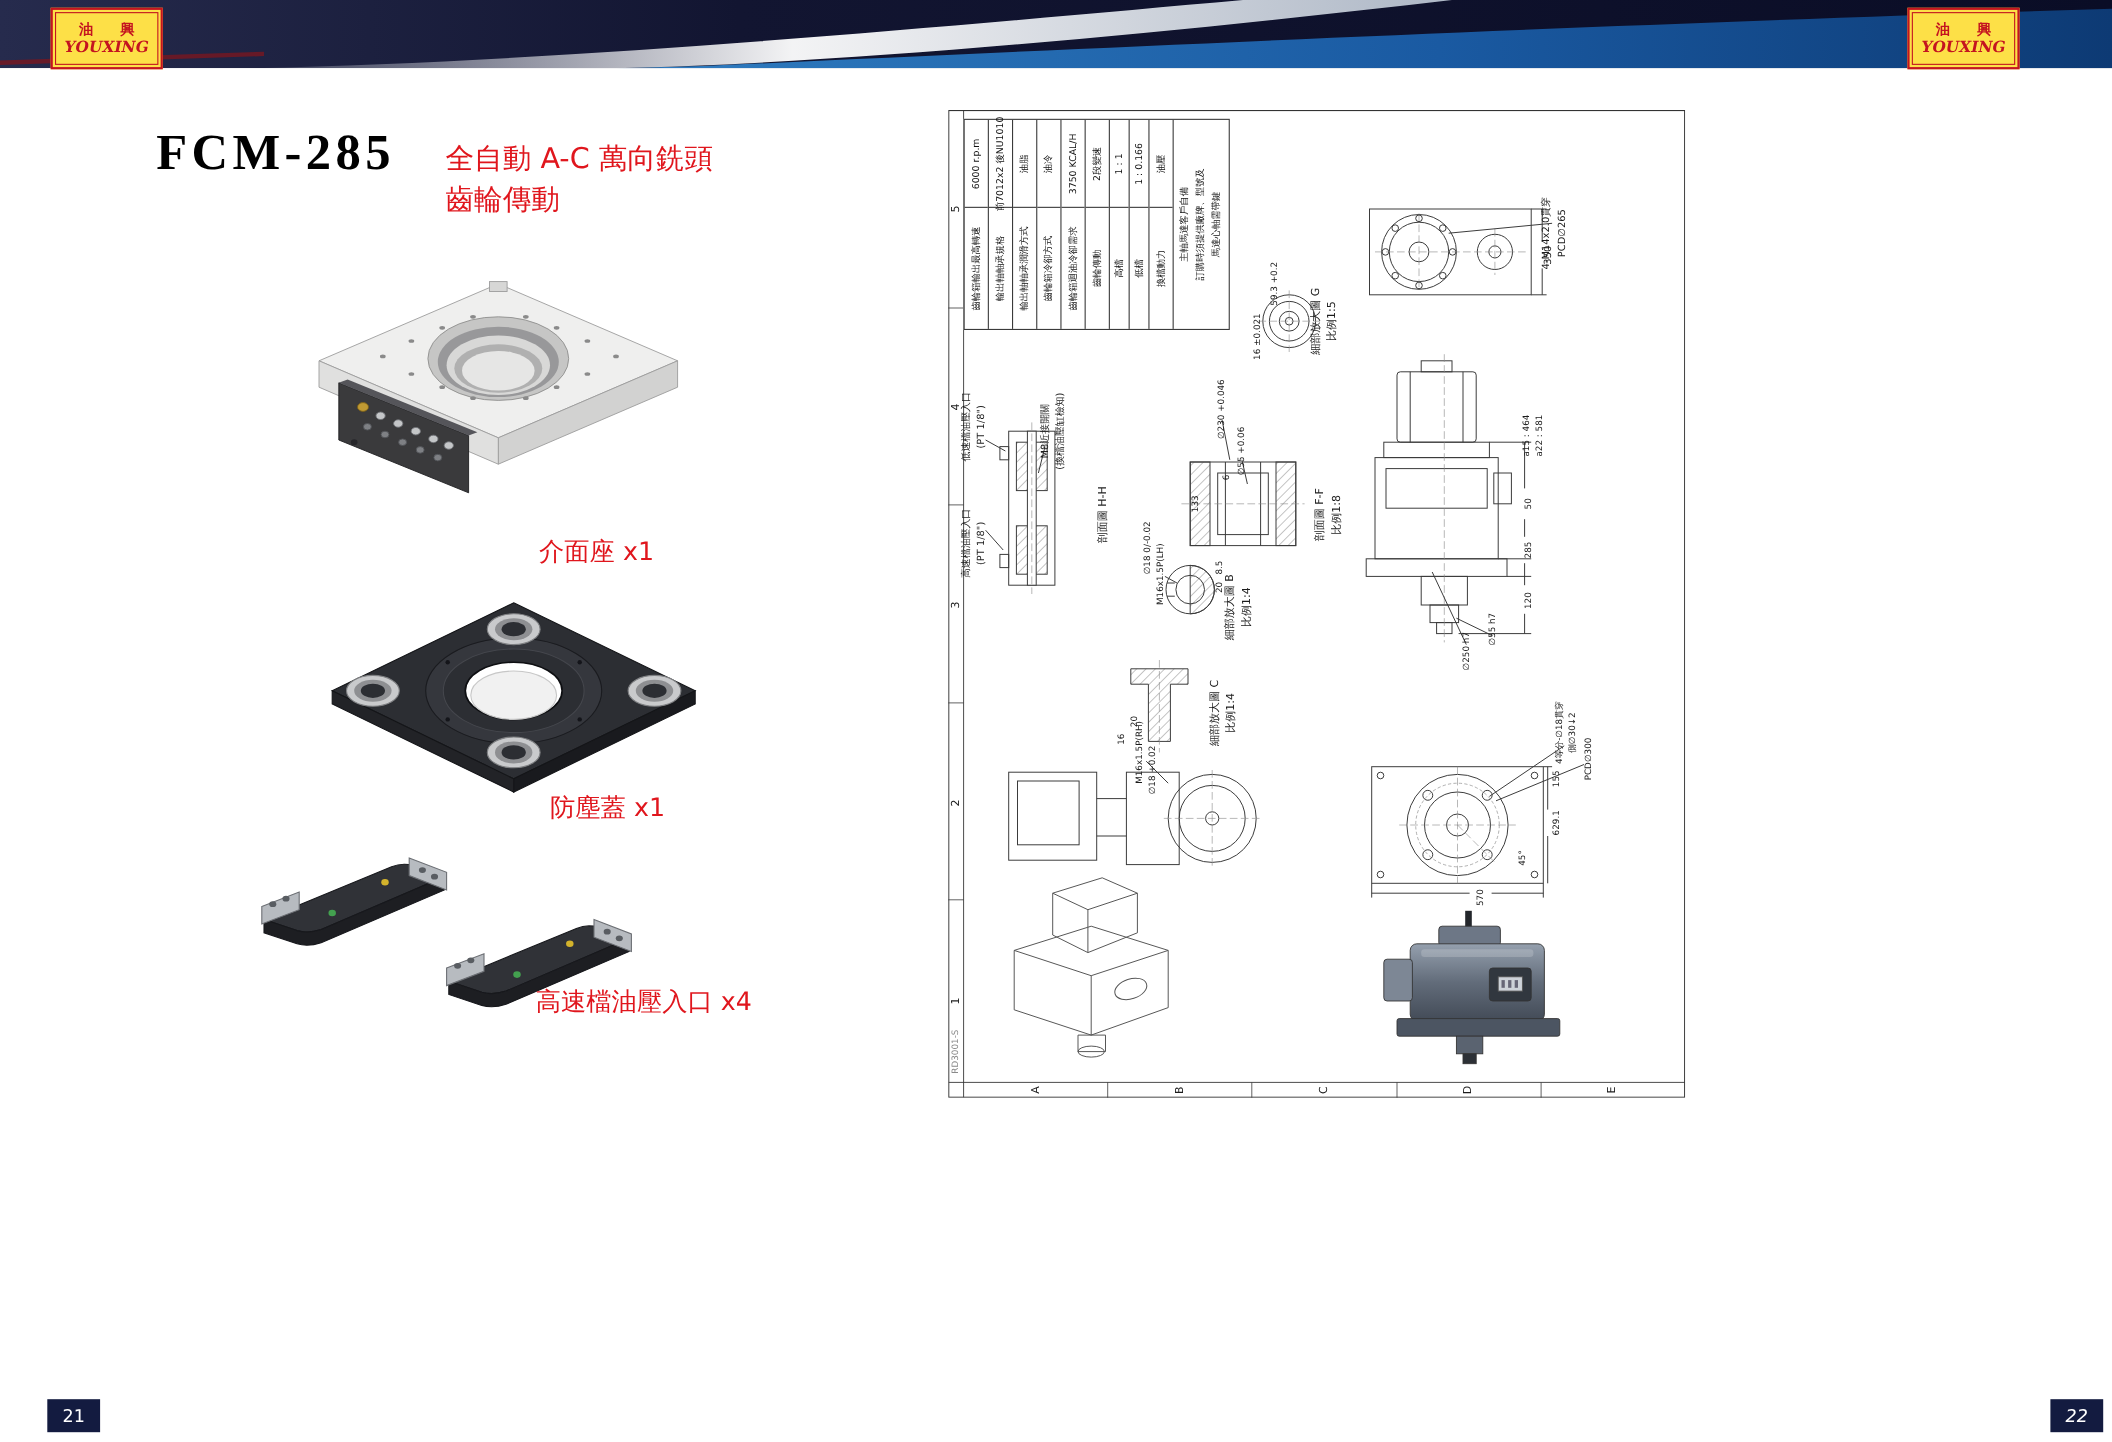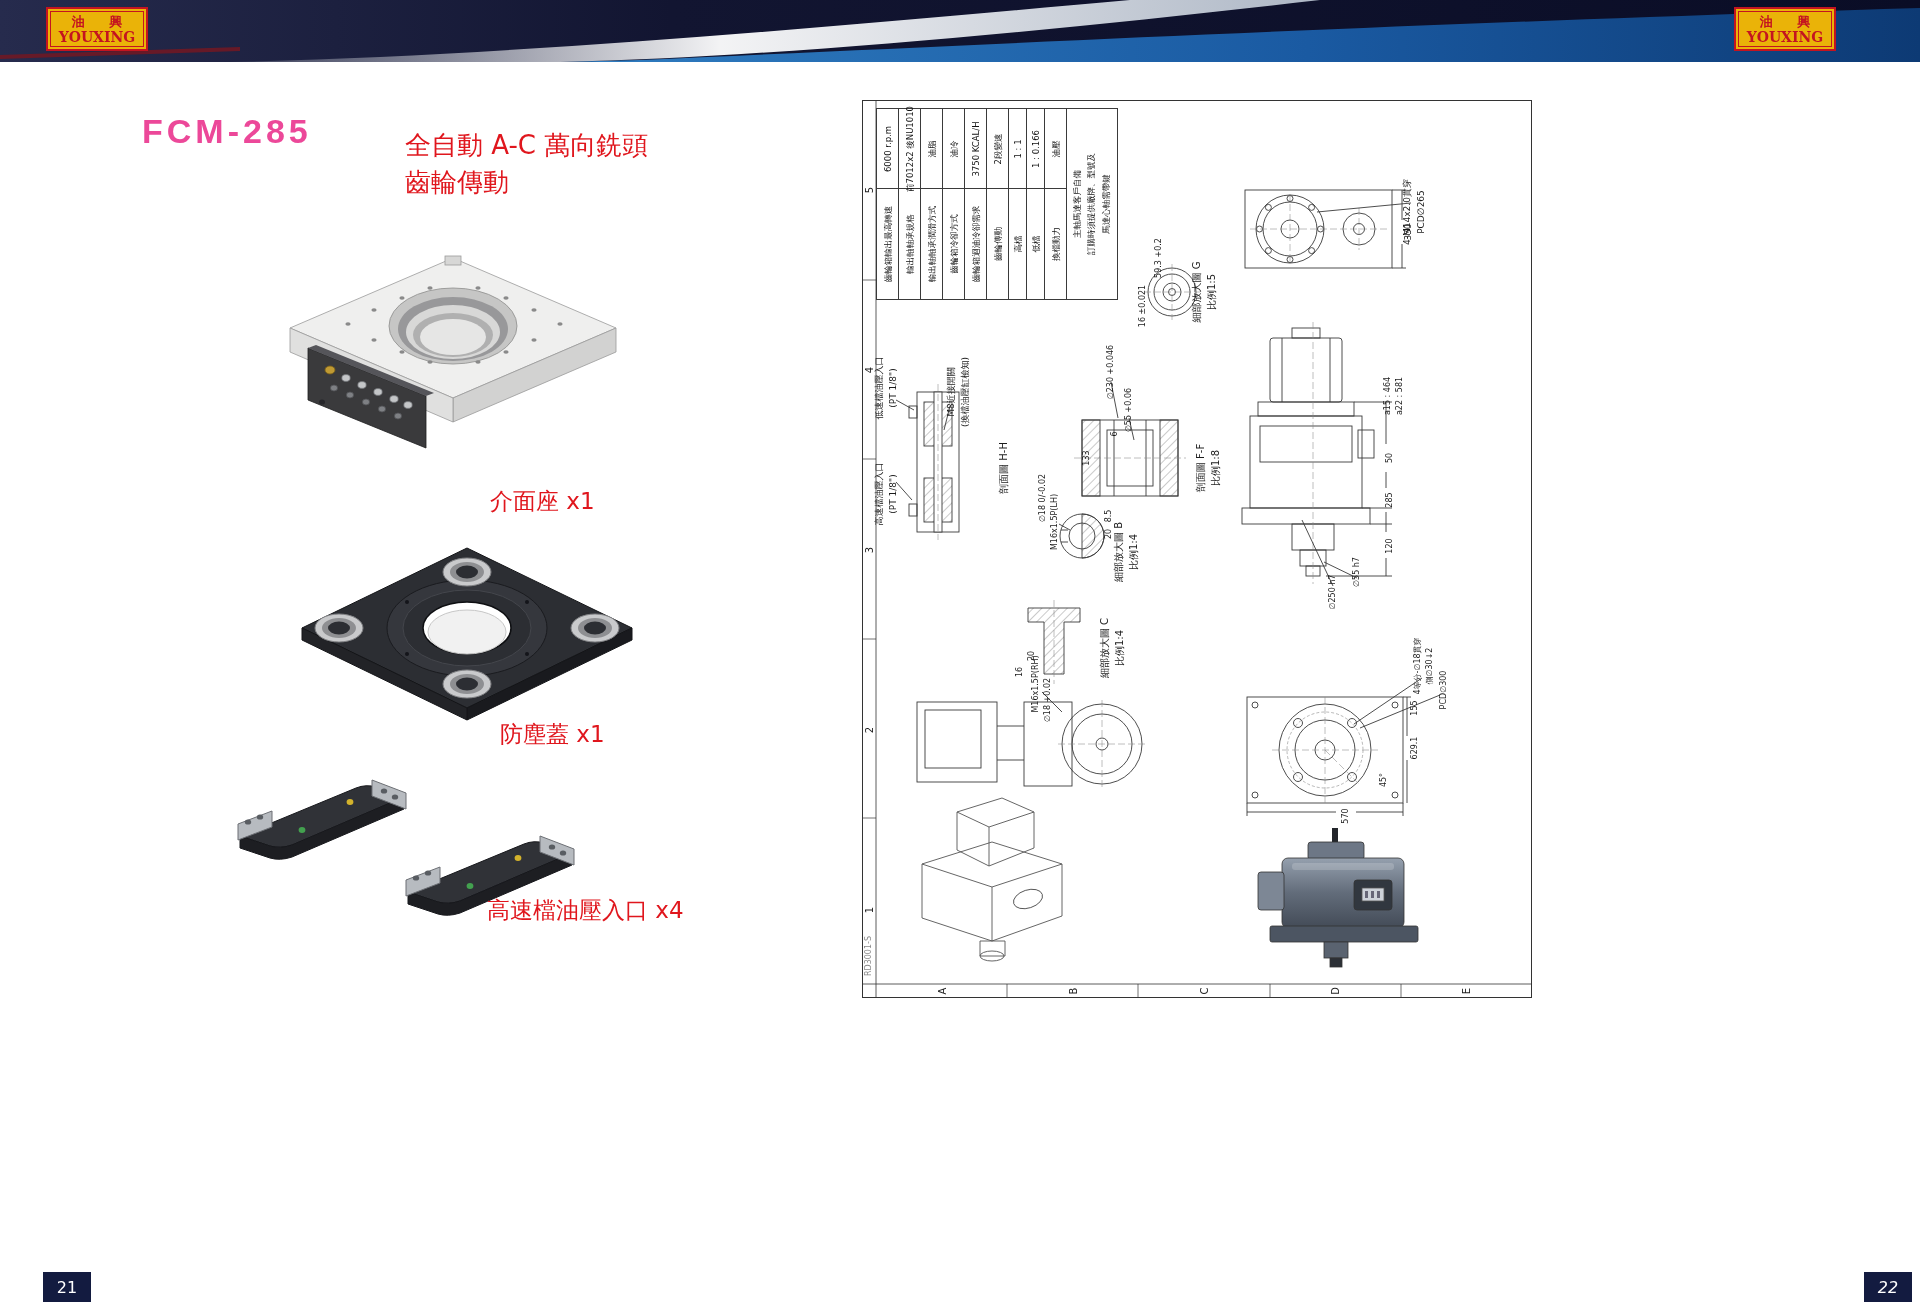--- a/index.html
+++ b/index.html
@@ -2,29 +2,29 @@
 <html><head>
 <meta charset="utf-8">
 <style>
   * { margin:0; padding:0; box-sizing:border-box; }
   html,body { width:1920px; height:1311px; }
   body { position:relative; background:#ffffff; font-family:"DejaVu Sans", sans-serif; overflow:hidden; }
 
   
   .header { position:absolute; top:0; left:0; width:1920px; height:62px; }
   .header svg { display:block; width:100%; height:100%; }
-  .logo { position:absolute; top:7px; width:102px; height:44px; background:#eab308; border:2px solid #c41420; padding:2px; z-index:6; }
+  .logo { position:absolute; top:7px; width:102px; height:56px; background:#fde047; border:2px solid #c41420; padding:2px; z-index:6; }
   .logo-left  { left:46px; }
   .logo-right { right:84px; }
   .logo-inner { width:100%; height:100%; border:1px solid #c41420; display:flex; flex-direction:column; align-items:center; justify-content:center; gap:2px; }
   .logo-cn { color:#c41420; font-weight:bold; font-size:13px; letter-spacing:10px; text-indent:10px; line-height:1; }
-  .logo-en { color:#c41420; font-weight:bold; font-size:14px; font-family:"DejaVu Serif", serif; line-height:1; }
+  .logo-en { color:#c41420; font-weight:bold; font-style:italic; font-size:14px; font-family:"DejaVu Serif", serif; line-height:1; }
 
   
-  .model { position:absolute; left:142px; top:112px; font-family:Liberation Sans, sans-serif; font-weight:700; font-size:34px; letter-spacing:4px; color:#ec4899; }
+  .model { position:absolute; left:142px; top:112px; font-family:Liberation Serif, serif; font-weight:700; font-size:46px; letter-spacing:4px; color:#000000; }
   .subtitle { position:absolute; left:405px; top:127px; font-size:26px; line-height:37px; color:#e0161d; }
   .caption { position:absolute; font-size:23px; color:#e0161d; white-space:nowrap; }
   .caption.c1 { left:490px; top:486px; }
   .caption.c2 { left:500px; top:719px; }
   .caption.c3 { left:487px; top:895px; }
   figure.product { position:absolute; }
   .p1 { left:278px; top:252px; }
   .p2 { left:292px; top:540px; }
   .p3 { left:230px; top:748px; }
 

